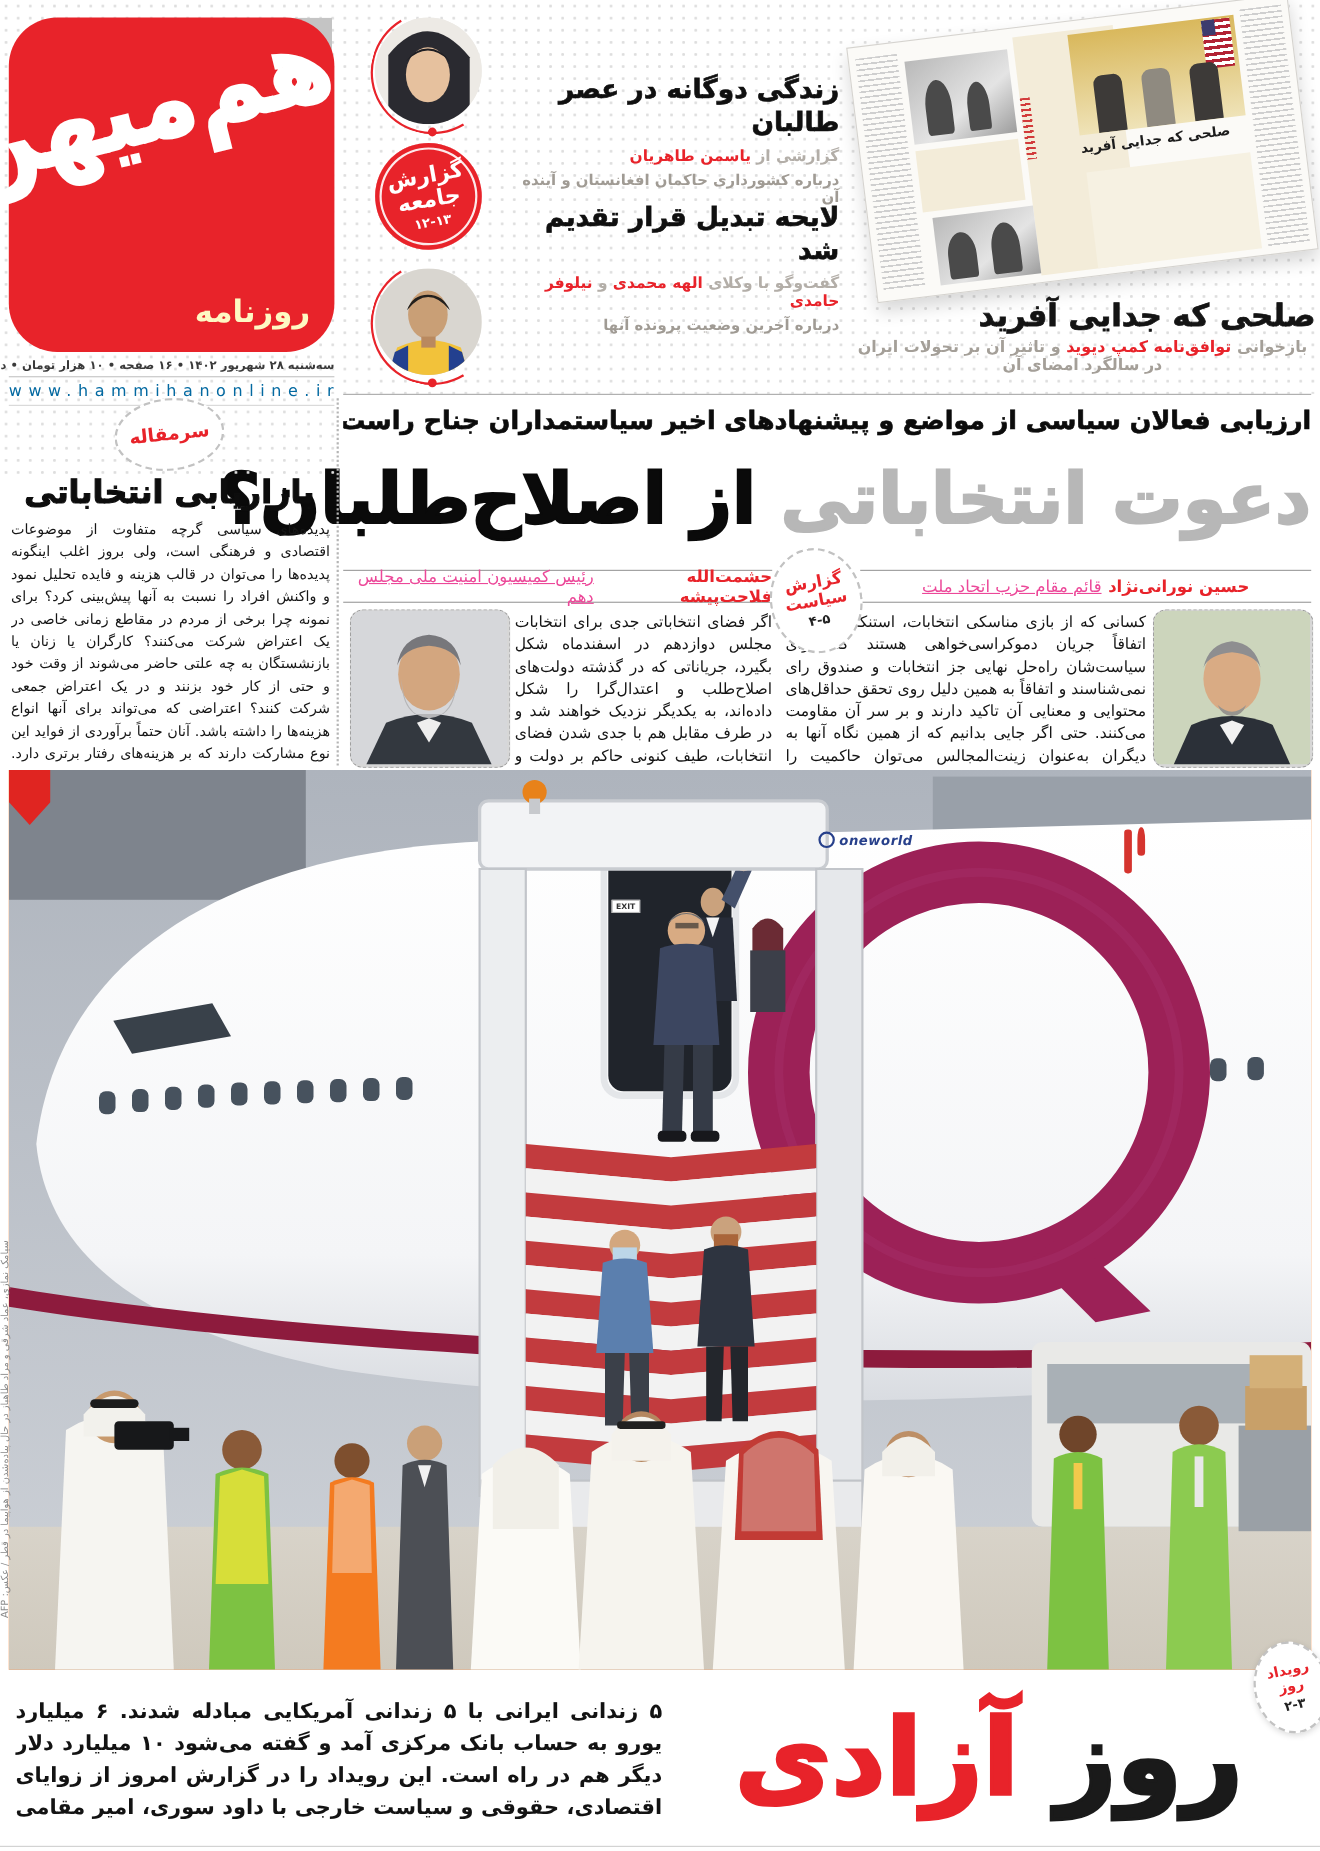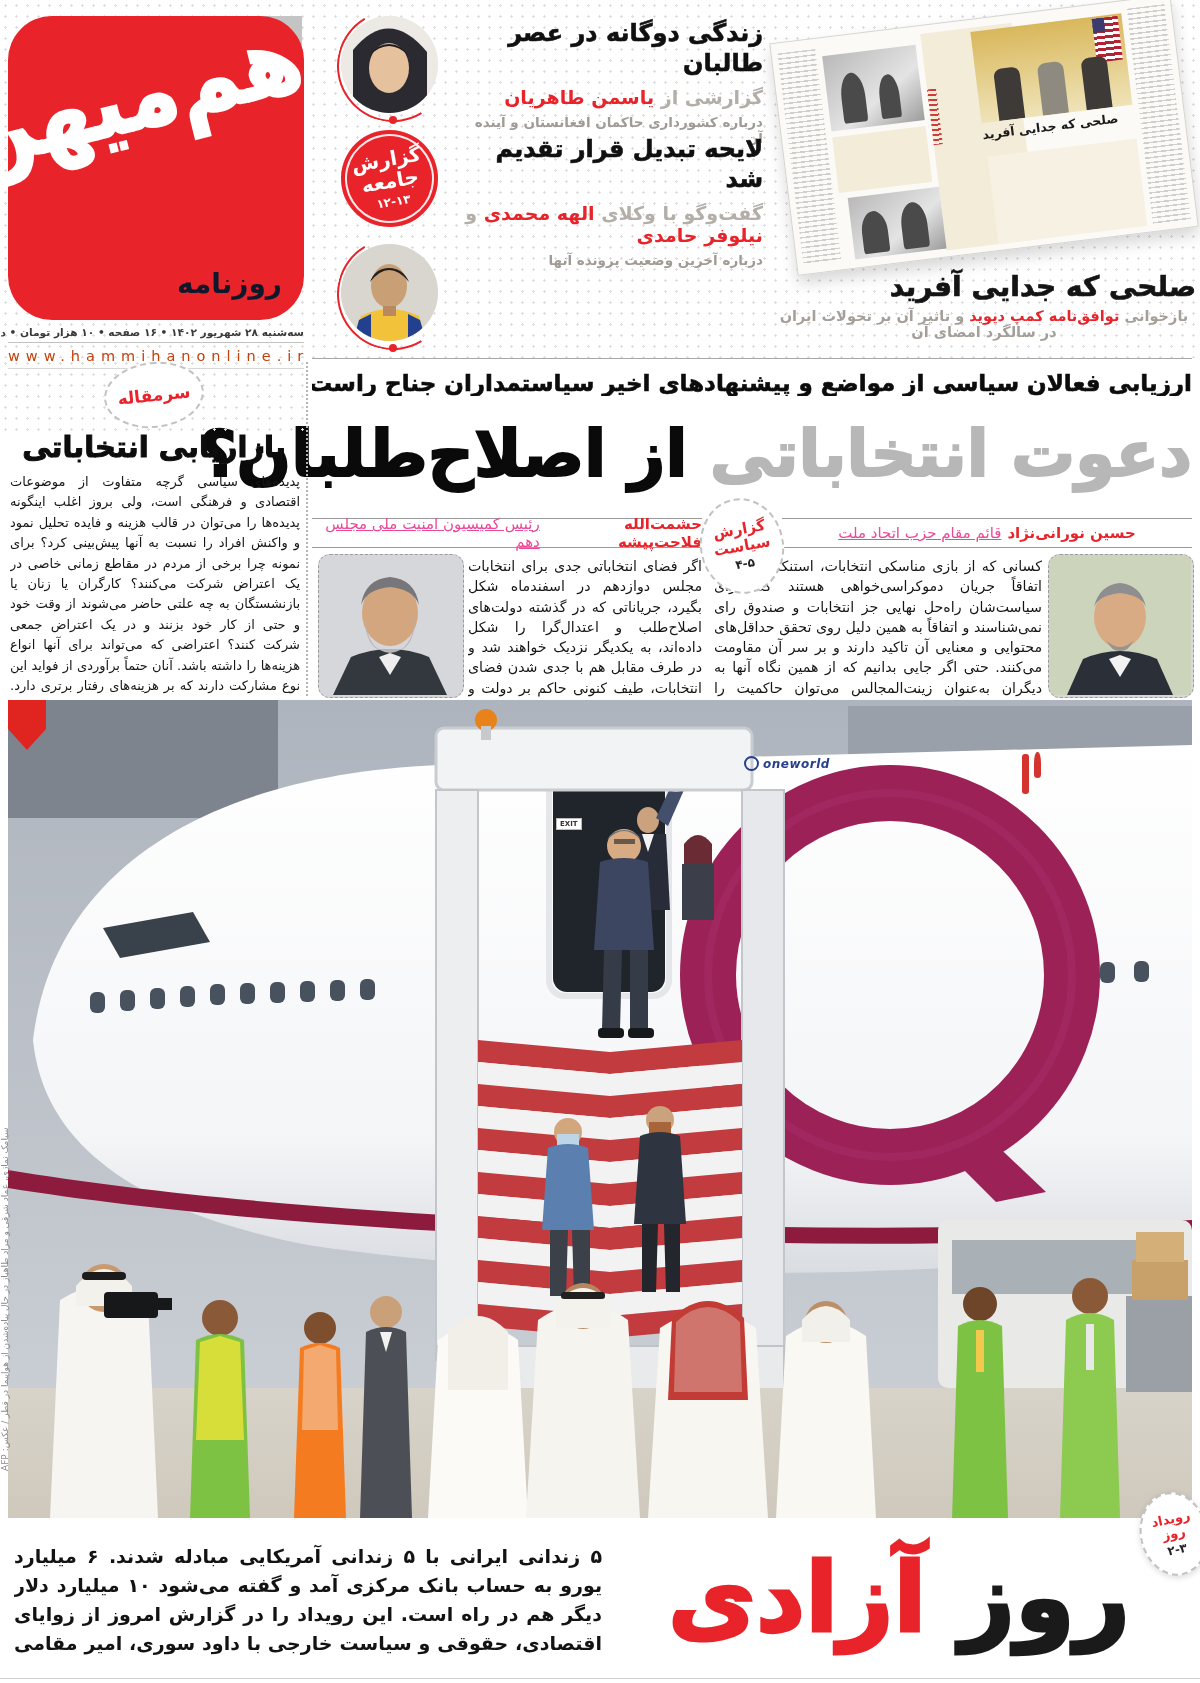--- a/index.html
+++ b/index.html
@@ -10,35 +10,35 @@
   .dots{background-image:radial-gradient(circle,#dedede 1.1px,transparent 1.4px);background-size:11px 11px;}
 
   
   .hdr-band{left:0;top:0;width:1200px;height:358px;}
   .logo-fold{left:244px;top:16px;width:58px;height:58px;background:#c4c4c4;
              clip-path:polygon(8% 0,100% 0,100% 92%);}
   .logo-block{left:8px;top:16px;width:296px;height:304px;background:#e8232a;border-radius:44px;}
   .logo-cal{left:0;top:28px;width:296px;text-align:center;color:#fff;font-weight:bold;
             font-size:86px;line-height:92px;transform:rotate(-14deg) scaleY(1.12);
             letter-spacing:-3px;-webkit-text-stroke:2px #fff;}
-  .logo-type{right:22px;bottom:20px;color:#0f172a;font-size:28px;font-weight:bold;}
+  .logo-type{right:22px;bottom:20px;color:#fef9c3;font-size:28px;font-weight:bold;}
   .date-line{left:4px;top:326px;width:300px;font-size:10.6px;font-weight:bold;color:#3a3a3a;
              text-align:center;white-space:nowrap;}
   .site-row{left:8px;top:342px;width:296px;border-top:1px solid #c2c2c2;border-bottom:1px solid #d6d6d6;
-            padding:5px 0 4px;text-align:center;font-size:14.5px;letter-spacing:6px;color:#c2410c;font-weight:500;}
+            padding:5px 0 4px;text-align:center;font-size:14.5px;letter-spacing:6px;color:#0369a1;font-weight:500;}
 
   
   .teaser{left:335px;width:428px;height:112px;}
   .t-avatar{left:6px;top:4px;width:97px;height:97px;border-radius:50%;overflow:hidden;background:#eceae5;}
   .t-arc{left:-2px;top:-2px;width:108px;height:108px;border-radius:50%;border:2px solid transparent;
          border-left-color:#e8232a;border-bottom-color:#e8232a;transform:rotate(14deg);}
   .t-arc-dot{left:54px;top:104px;width:8px;height:8px;border-radius:50%;background:#e8232a;}
   .t-text{right:0;top:6px;width:305px;text-align:right;}
-  .t-title{font-size:24px;font-weight:bold;color:#101010;line-height:30px;-webkit-text-stroke:.6px #101010;}
-  .t-by{font-size:19px;margin-top:8px;font-weight:bold;color:#b3aea8;}
+  .t-title{font-size:24px;font-weight:bold;color:#101010;line-height:30px;margin-top:48px;-webkit-text-stroke:.6px #101010;}
+  .t-by{font-size:14px;margin-top:8px;font-weight:bold;color:#b3aea8;}
   .t-by .nm{color:#e8232a;}
   .t-sub{font-size:13.5px;margin-top:6px;font-weight:bold;color:#a09b94;}
   .t-badge{left:6px;top:2px;width:97px;height:97px;border-radius:50%;background:#e8232a;color:#fff;
            display:flex;flex-direction:column;align-items:center;justify-content:center;
            transform:rotate(-10deg);box-shadow:inset 0 0 0 4px #e8232a,inset 0 0 0 6px rgba(255,255,255,.9);}
   .t-badge .b1{font-size:20px;font-weight:bold;line-height:22px;}
   .t-badge .b2{font-size:12px;font-weight:bold;margin-top:3px;}
 
   
   .pv-wrap{left:772px;top:6px;width:424px;height:258px;}

